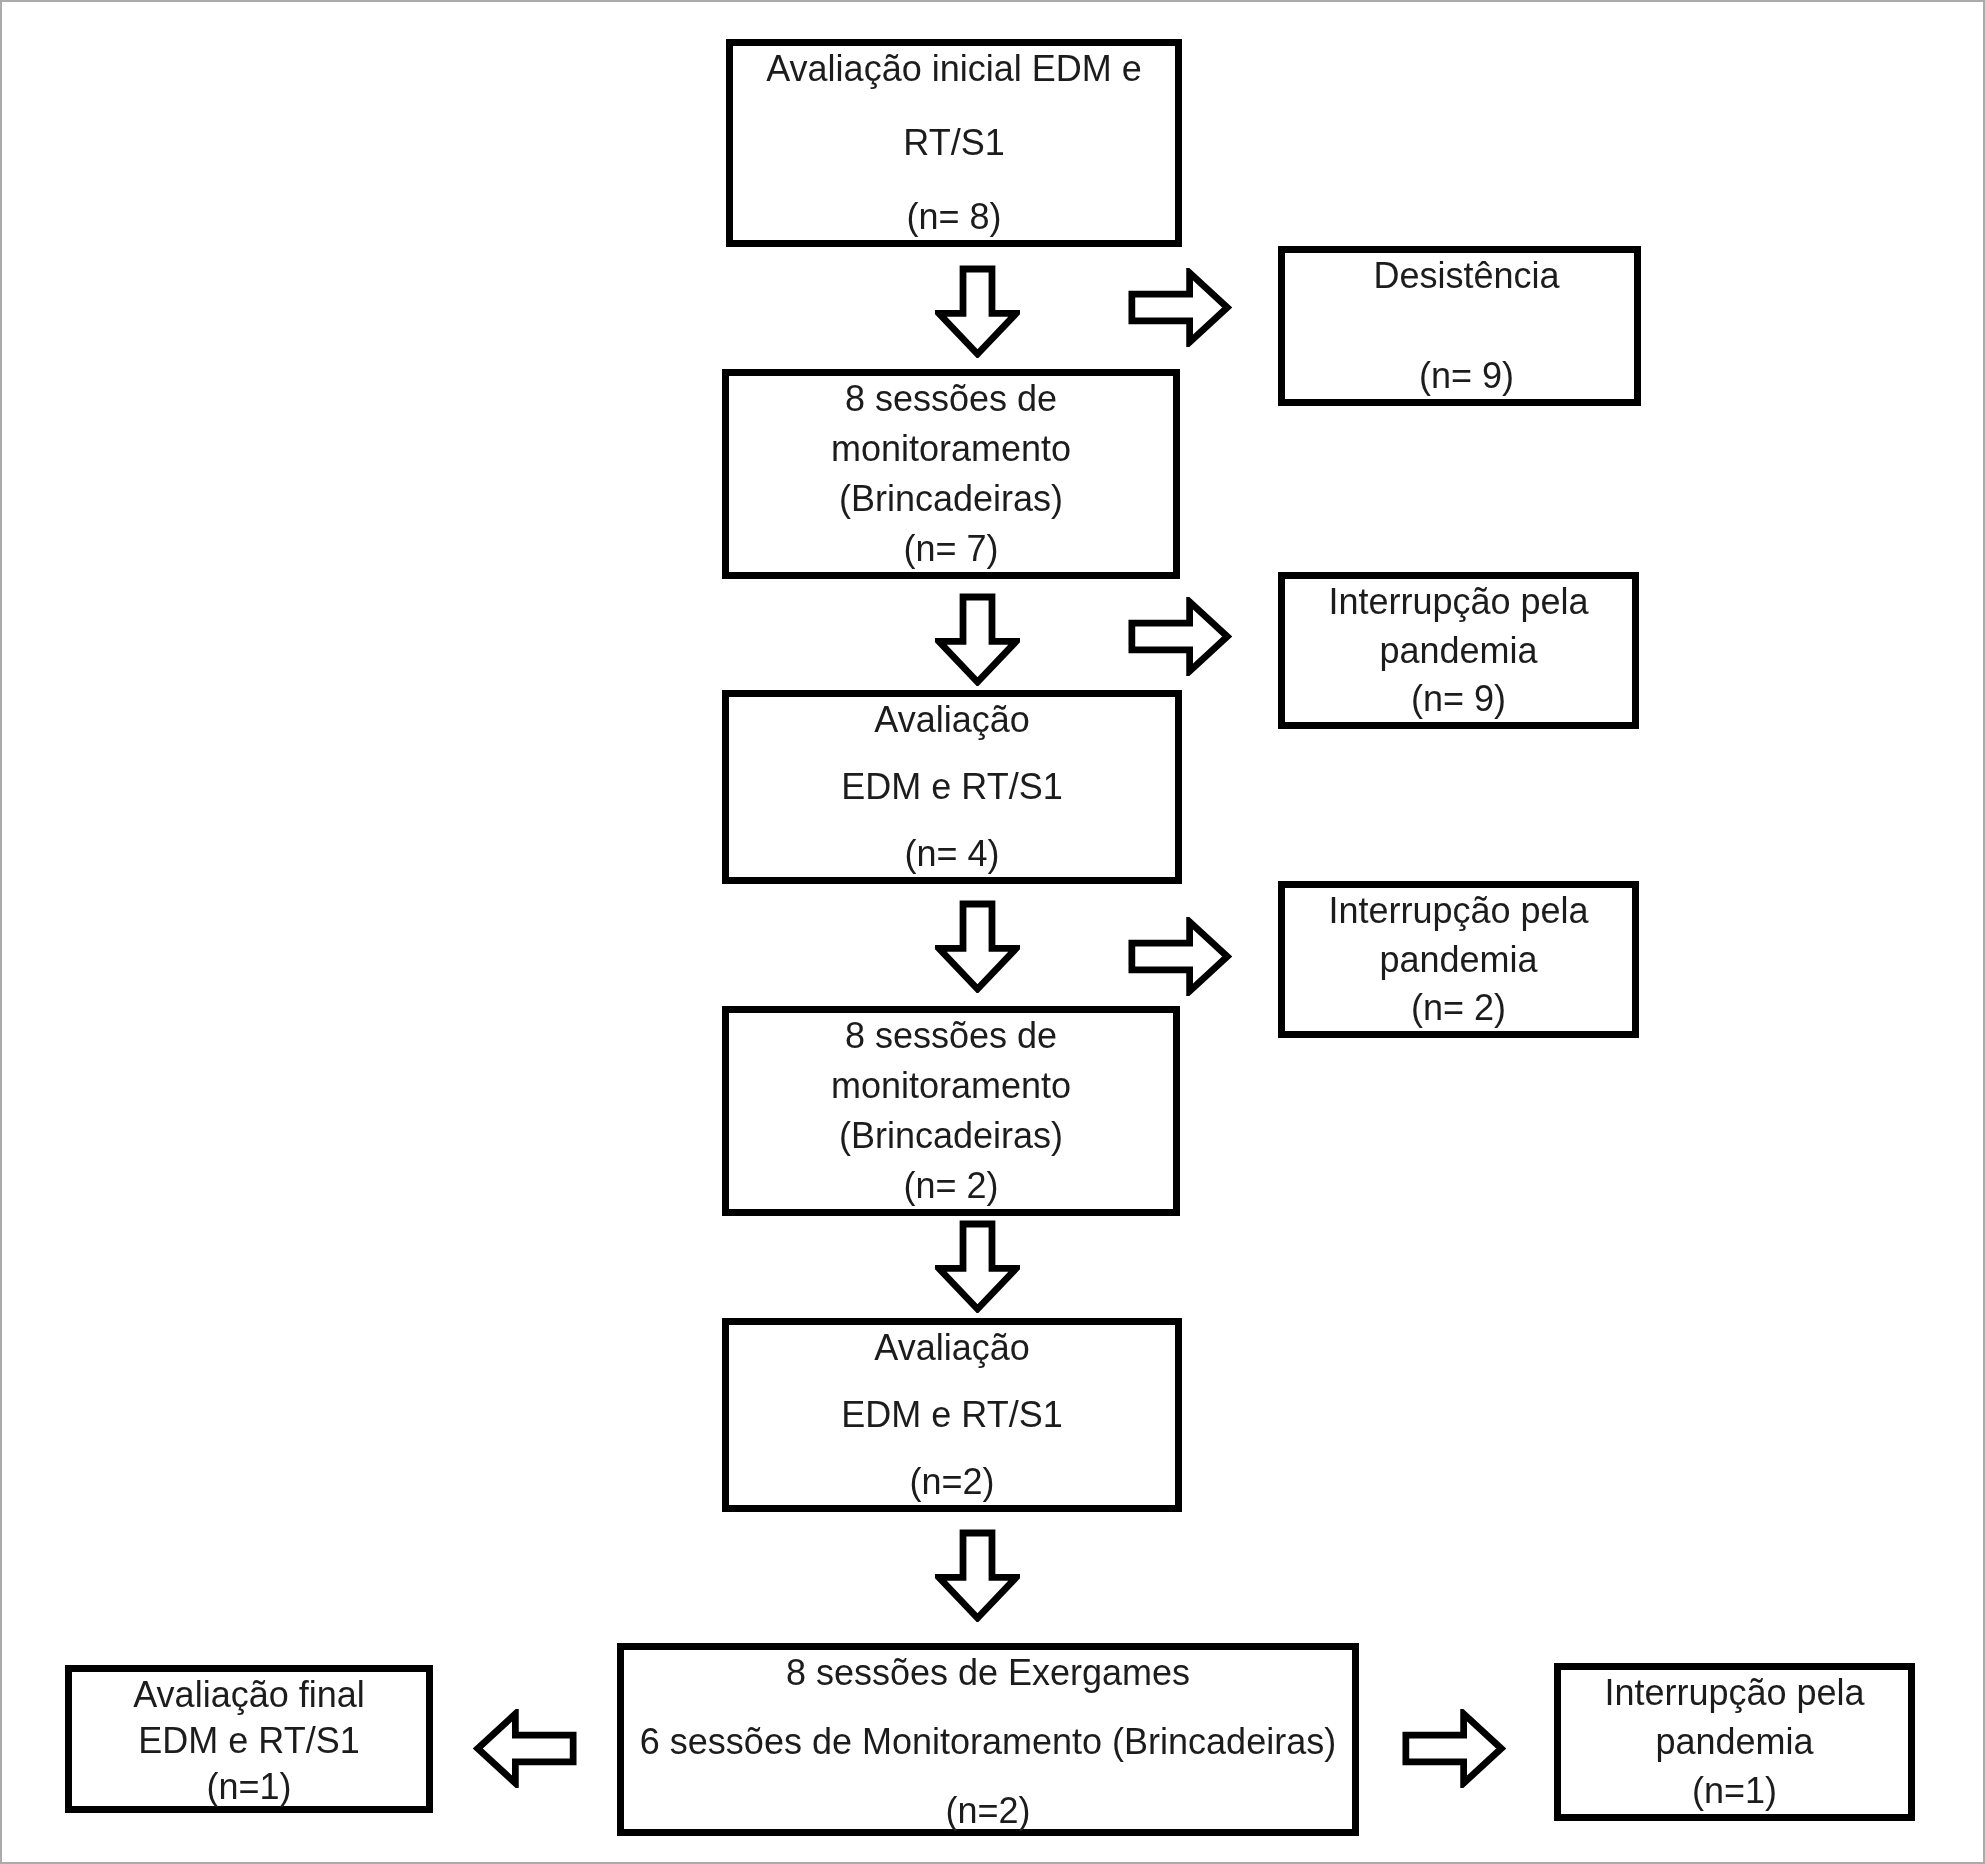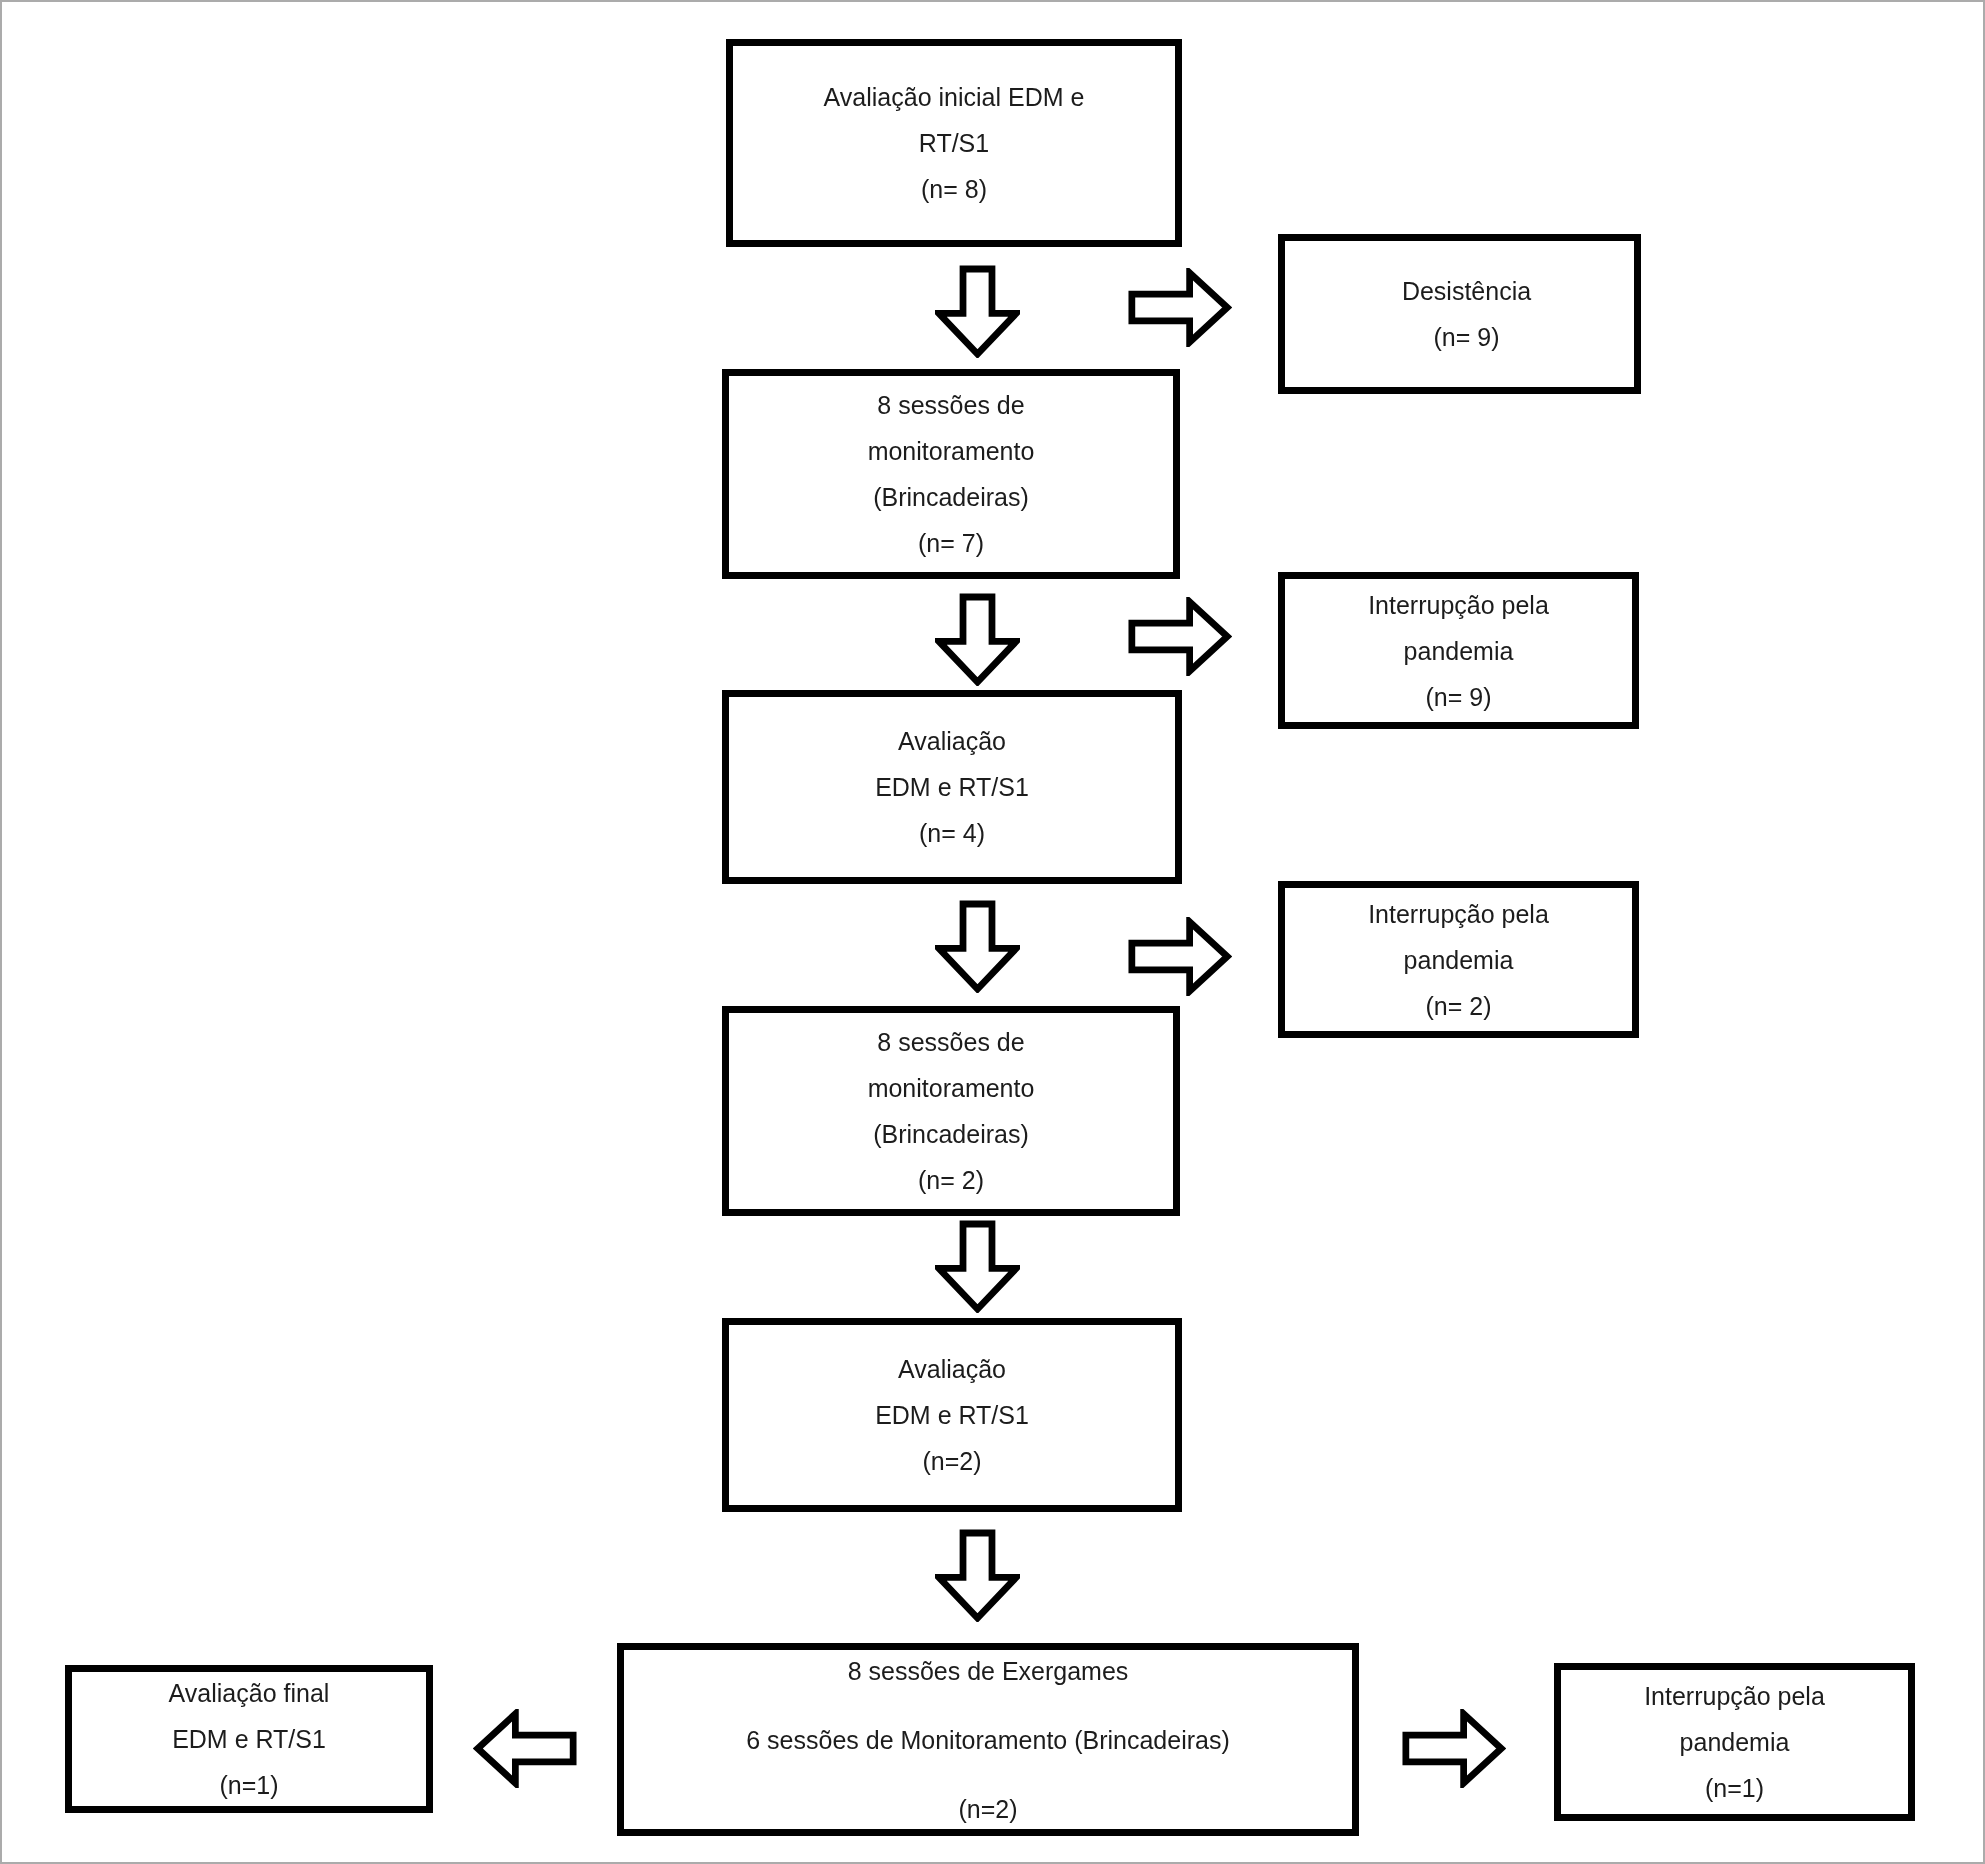--- a/index.html
+++ b/index.html
@@ -18,24 +18,24 @@
     color: #1c1c1c;
     overflow: hidden;
   }
   .fc-box {
     position: absolute;
     border: 7.7px solid #000000;
     background: #ffffff;
     box-sizing: border-box;
     display: flex;
     flex-direction: column;
-    justify-content: center;
+    justify-content: space-between;
     align-items: center;
     text-align: center;
-    font-size: 25px;
+    font-size: 36px;
     line-height: 46px;
   }
   .fc-line {
     display: block;
     white-space: nowrap;
   }
   .arrow {
     position: absolute;
     line-height: 0;
   }
@@ -45,21 +45,21 @@
 
   
   .box-initial      { left: 724px;  top: 37px;   width: 456px; height: 208px; }
   .box-monitor1     { left: 720px;  top: 367px;  width: 458px; height: 210px; }
   .box-aval1        { left: 720px;  top: 688px;  width: 460px; height: 194px; }
   .box-monitor2     { left: 720px;  top: 1004px; width: 458px; height: 210px; }
   .box-aval2        { left: 720px;  top: 1316px; width: 460px; height: 194px; }
   .box-exergames    { left: 615px;  top: 1641px; width: 742px; height: 193px; gap: 23px; }
 
   
-  .box-desistencia  { left: 1276px; top: 232px;  width: 363px; height: 160px; padding-left: 14px; }
+  .box-desistencia  { left: 1276px; top: 244px;  width: 363px; height: 160px; padding-left: 14px; }
   .box-interrupcao1 { left: 1276px; top: 570px;  width: 361px; height: 157px; }
   .box-interrupcao2 { left: 1276px; top: 879px;  width: 361px; height: 157px; }
   .box-final        { left: 63px;   top: 1663px; width: 368px; height: 148px; }
   .box-interrupcao3 { left: 1552px; top: 1661px; width: 361px; height: 158px; }
 
   
   .arrow-d1 { left: 933px;  top: 263px;  }
   .arrow-d2 { left: 933px;  top: 591px;  }
   .arrow-d3 { left: 933px;  top: 898px;  }
   .arrow-d4 { left: 933px;  top: 1218px; }

